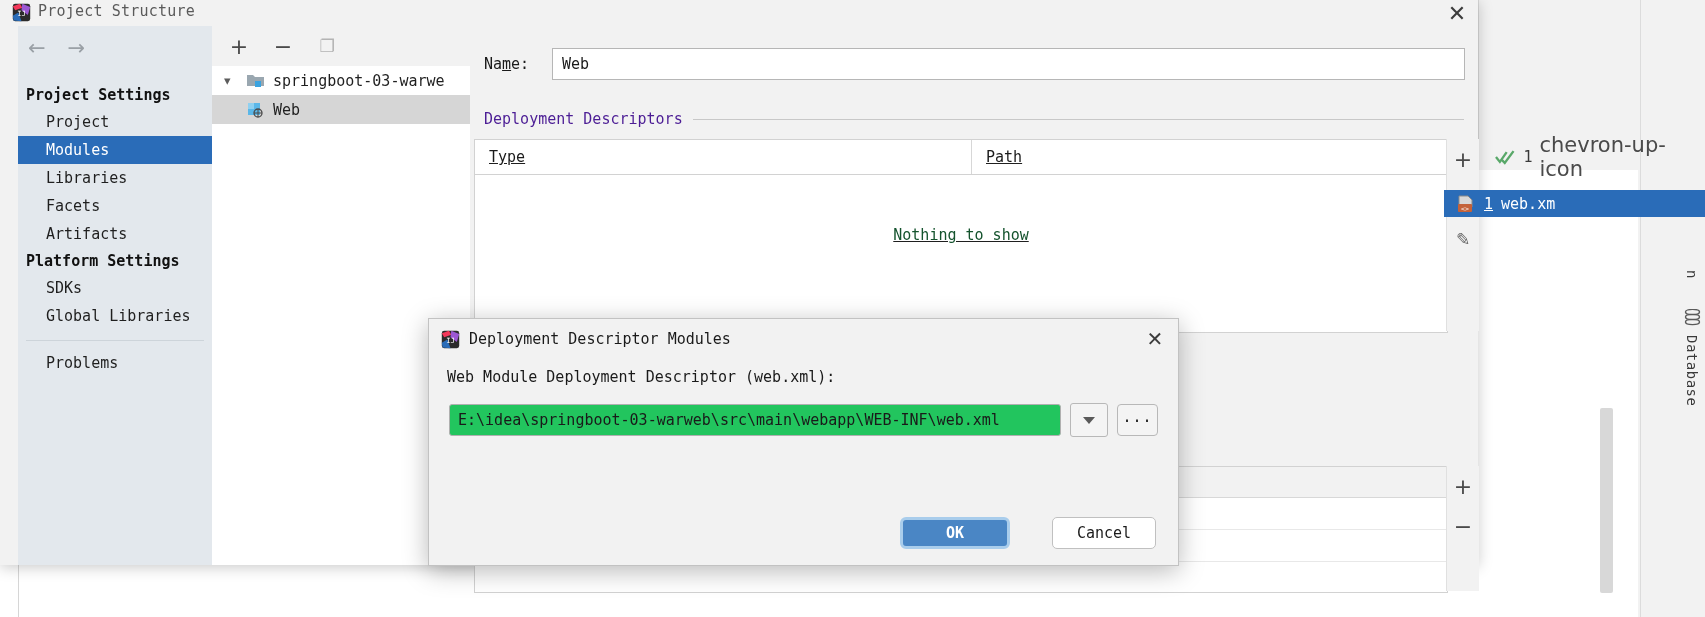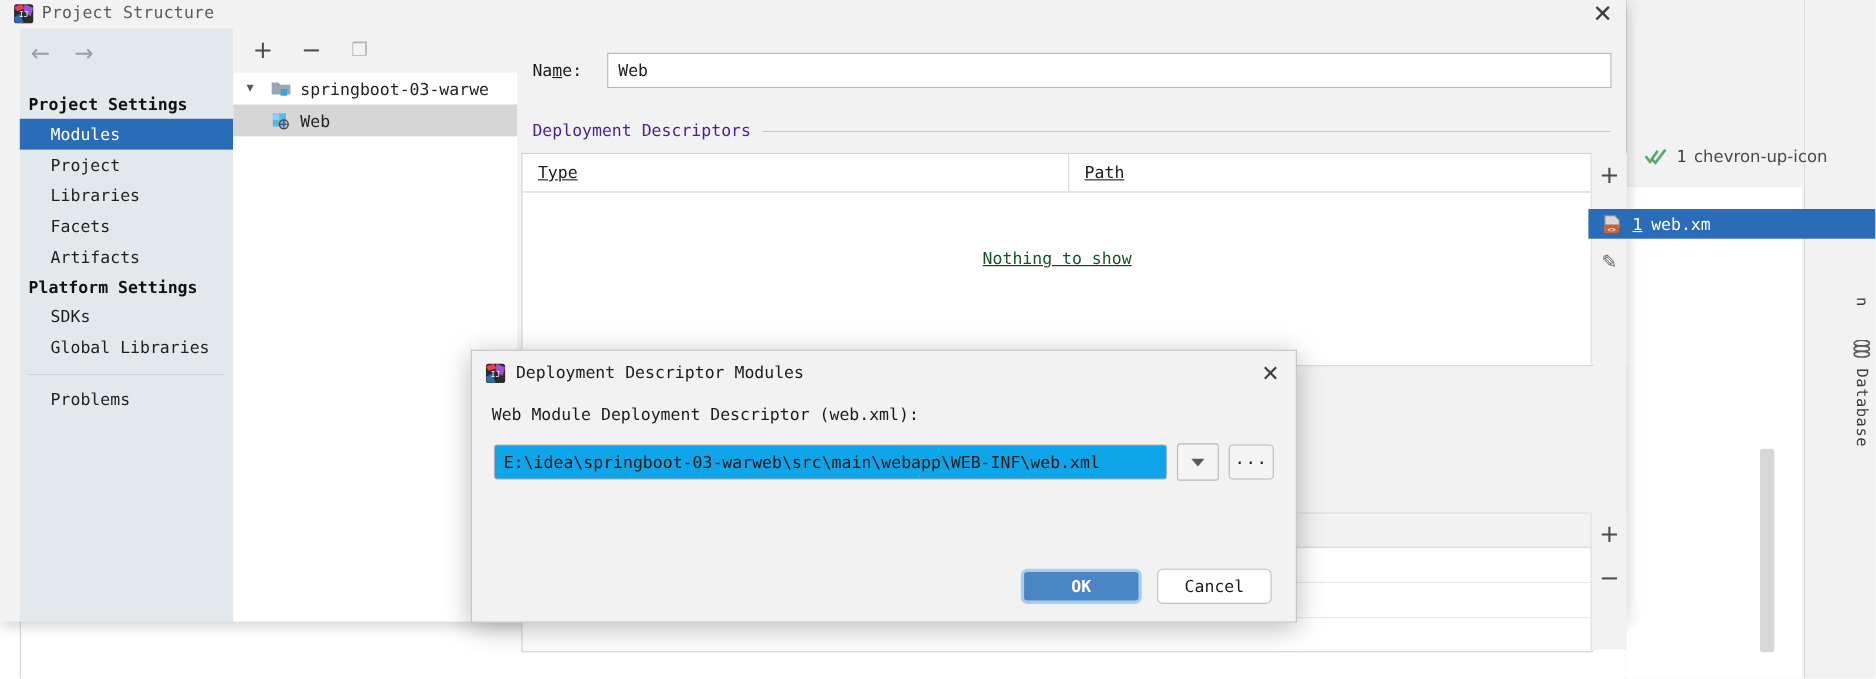--- a/index.html
+++ b/index.html
@@ -77,41 +77,41 @@
   #descriptor-dialog{left:428px;top:318px;width:749px;height:246px;background:#f2f2f2;
        border:1px solid #c2c2c2;box-shadow:0 5px 24px rgba(0,0,0,.28);}
   .dlg-titlebar{height:40px;display:flex;align-items:center;padding-left:12px;}
   .dlg-title-icon{width:19px;height:19px;margin-right:9px;}
   .dlg-title{font-size:15px;color:#1a1a1a;}
   .dlg-close{position:absolute;right:8px;top:6px;width:30px;height:28px;display:flex;
              align-items:center;justify-content:center;font-size:20px;color:#3c3c3c;
              font-family:"DejaVu Sans",sans-serif;}
   .dlg-label{position:absolute;left:18px;top:49px;font-size:15px;color:#1a1a1a;}
   .path-row{position:absolute;left:20px;top:84px;display:flex;align-items:center;gap:9px;}
-  .path-input{width:612px;height:32px;background:#0ea5e9;border:1px solid #b0b0b0;border-radius:3px;
+  .path-input{width:612px;height:32px;background:#22c55e;border:1px solid #b0b0b0;border-radius:3px;
               font-family:inherit;font-size:15px;color:#1a1a1a;padding:3px 8px;box-sizing:border-box;outline:none;}
   .path-dd{width:36px;height:32px;background:#f4f4f4;border:1px solid #b8b8b8;border-radius:3px;
            display:flex;align-items:center;justify-content:center;}
   .tri-down{width:0;height:0;border-left:6px solid transparent;border-right:6px solid transparent;
             border-top:7px solid #5a5a5a;}
   .path-browse{width:41px;height:32px;background:#f4f4f4;border:1px solid #b8b8b8;border-radius:4px;
                display:flex;align-items:center;justify-content:center;font-size:15px;color:#1a1a1a;
                letter-spacing:1px;padding-bottom:6px;box-sizing:border-box;}
   .dlg-buttons{position:absolute;right:22px;bottom:16px;display:flex;gap:14px;align-items:center;}
   .btn-ok{width:110px;height:32px;background:#4a86c5;border:3px solid #a9cdec;border-radius:6px;
           color:#ffffff;font-family:inherit;font-size:15px;font-weight:bold;
           display:flex;align-items:center;justify-content:center;box-sizing:border-box;}
   .btn-cancel{width:104px;height:32px;background:#ffffff;border:1px solid #c0c0c0;border-radius:5px;
           color:#1a1a1a;font-family:inherit;font-size:15px;
-          display:flex;align-items:center;justify-content:center;box-sizing:border-box;}
+          display:flex;align-items:center;justify-content:center;box-sizing:border-box;margin-left:28px;}
 
   
   .inspect-row{position:absolute;left:1495px;top:133px;display:flex;align-items:center;gap:7px;}
   .insp-count{font-size:15px;color:#3a3a3a;}
-  .chev-up{font-size:15px;color:#4a4a4a;font-family:"DejaVu Sans",sans-serif;text-align:right;}
+  .chev-up{font-size:21px;color:#4a4a4a;font-family:"DejaVu Sans",sans-serif;}
   .error-strip{position:absolute;left:1444px;top:190px;width:261px;height:27px;background:#2a6cb8;
                display:flex;align-items:center;gap:8px;padding-left:12px;box-sizing:border-box;}
   .err-num{color:#ffffff;font-size:15px;text-decoration:underline;}
   .err-file{color:#ffffff;font-size:15px;}
   .vtab{position:absolute;right:0px;top:270px;width:26px;display:flex;flex-direction:column;
         align-items:center;gap:8px;}
   .vtab-label{writing-mode:vertical-rl;font-size:14px;color:#3a3a3a;letter-spacing:.5px;}
   .scroll-thumb{position:absolute;left:1600px;top:408px;width:13px;height:185px;background:#d8d8d8;border-radius:2px;}
   .right-sep{position:absolute;left:1640px;top:0;width:1px;height:617px;background:#dcdcdc;}
 </style>
@@ -140,22 +140,22 @@
   </div>
 
   <div class="abs ps-sidebar">
     <div class="nav-arrows">
       <span class="nav-arrow">←</span>
       <span class="nav-arrow">→</span>
     </div>
 
     <div class="sidebar-list">
       <div class="sidebar-section">Project Settings</div>
+      <div class="sidebar-item">Project</div>
       <div class="sidebar-item selected">Modules</div>
-      <div class="sidebar-item">Project</div>
       <div class="sidebar-item">Libraries</div>
       <div class="sidebar-item">Facets</div>
       <div class="sidebar-item">Artifacts</div>
 
       <div class="sidebar-section">Platform Settings</div>
       <div class="sidebar-item">SDKs</div>
       <div class="sidebar-item">Global Libraries</div>
 
       <div class="sidebar-sep"></div>
       <div class="sidebar-item">Problems</div>

